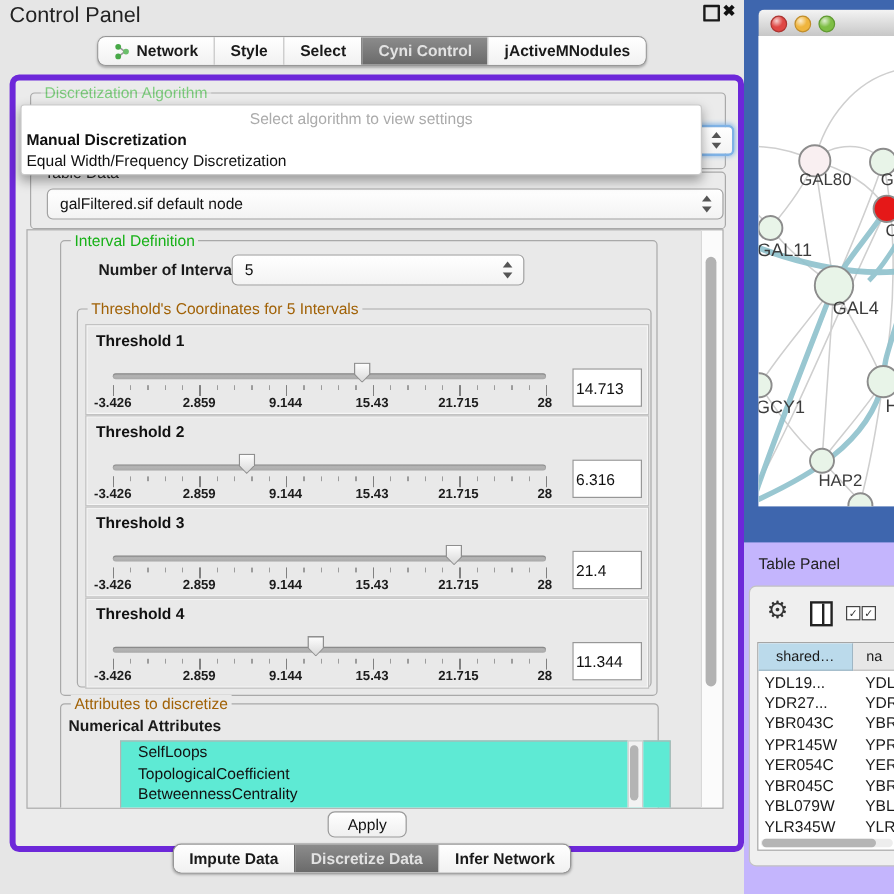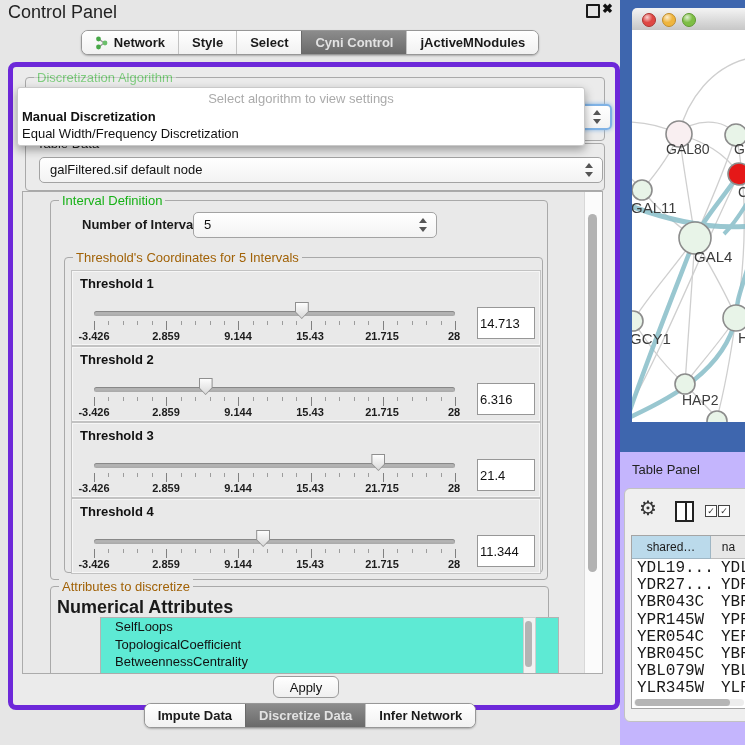--- a/index.html
+++ b/index.html
@@ -96,21 +96,21 @@
   .chk{position:absolute;top:16px;width:10px;height:10px;border:1.5px solid #444;background:#fff;
        font-size:9px;line-height:10px;text-align:center;color:#333;}
   .c1{left:80px;} .c2{left:93px;}
   .tbl{position:absolute;left:6px;top:46px;width:114px;height:172px;border:1px solid #A5A5A5;background:#fff;overflow:hidden;}
   .tbl-head{position:absolute;left:0;top:0;width:100%;height:23px;display:flex;}
   .hc{font-size:12px;line-height:23px;text-align:center;overflow:hidden;white-space:nowrap;}
   .hc0{width:78px;background:#BBDAEB;border-right:1px solid #9FB6C4;border-bottom:1px solid #9FB6C4;color:#1A1A1A;}
   .hc1{flex:1;background:#E7E7E7;border-bottom:1px solid #BDBDBD;color:#1A1A1A;}
   .tbl-rows{position:absolute;left:0;top:24px;right:0;bottom:10px;overflow:hidden;}
   .trow{display:flex;height:17.2px;}
-  .tc{font-size:16px;line-height:17.2px;white-space:nowrap;overflow:hidden;font-family:Liberation Mono, monospace;}
+  .tc{font-size:13px;line-height:17.2px;white-space:nowrap;overflow:hidden;}
   .tc0{width:78px;padding-left:5px;} .tc1{flex:1;padding-left:6px;}
   .hscroll{position:absolute;left:2px;right:2px;bottom:2px;height:7px;background:#EDEDED;border-radius:4px;}
   .hscroll .thumb-h{position:absolute;left:1px;top:0;width:86%;height:7px;background:#B5B5B5;border-radius:4px;}
   svg text{font-family:"Liberation Sans",sans-serif;}
 </style>
 </head>
 <body>
 
 <div class="screen">
 
@@ -246,21 +246,21 @@
               <span class="tick-lab" style="left:238px;">15.43</span>
               <span class="tick-lab" style="left:310px;">21.715</span>
               <span class="tick-lab" style="left:382px;">28</span>
               <input class="th-value" value="11.344" style="">
             </div>
           </div>
         </div>
 
         <div class="grp" style="left:27px;top:394px;width:497px;height:96px;background:#E9E9E9;">
           <span class="legend lg-blue" style="background:#E9E9E9;">Attributes to discretize</span>
-          <div style="position:absolute;left:6px;top:10px;font-size:18px;font-weight:bold;text-align:center;">Numerical Attributes</div>
+          <div style="position:absolute;left:6px;top:10px;font-size:13px;font-weight:bold;text-align:center;">Numerical Attributes</div>
           <div class="attr-list">
             <div class="attr-item">SelfLoops</div>
             <div class="attr-item">TopologicalCoefficient</div>
             <div class="attr-item">BetweennessCentrality</div>
           </div>
           <div class="list-scroll">
               <div class="thumb-v"></div>
             </div>
         </div>
 

